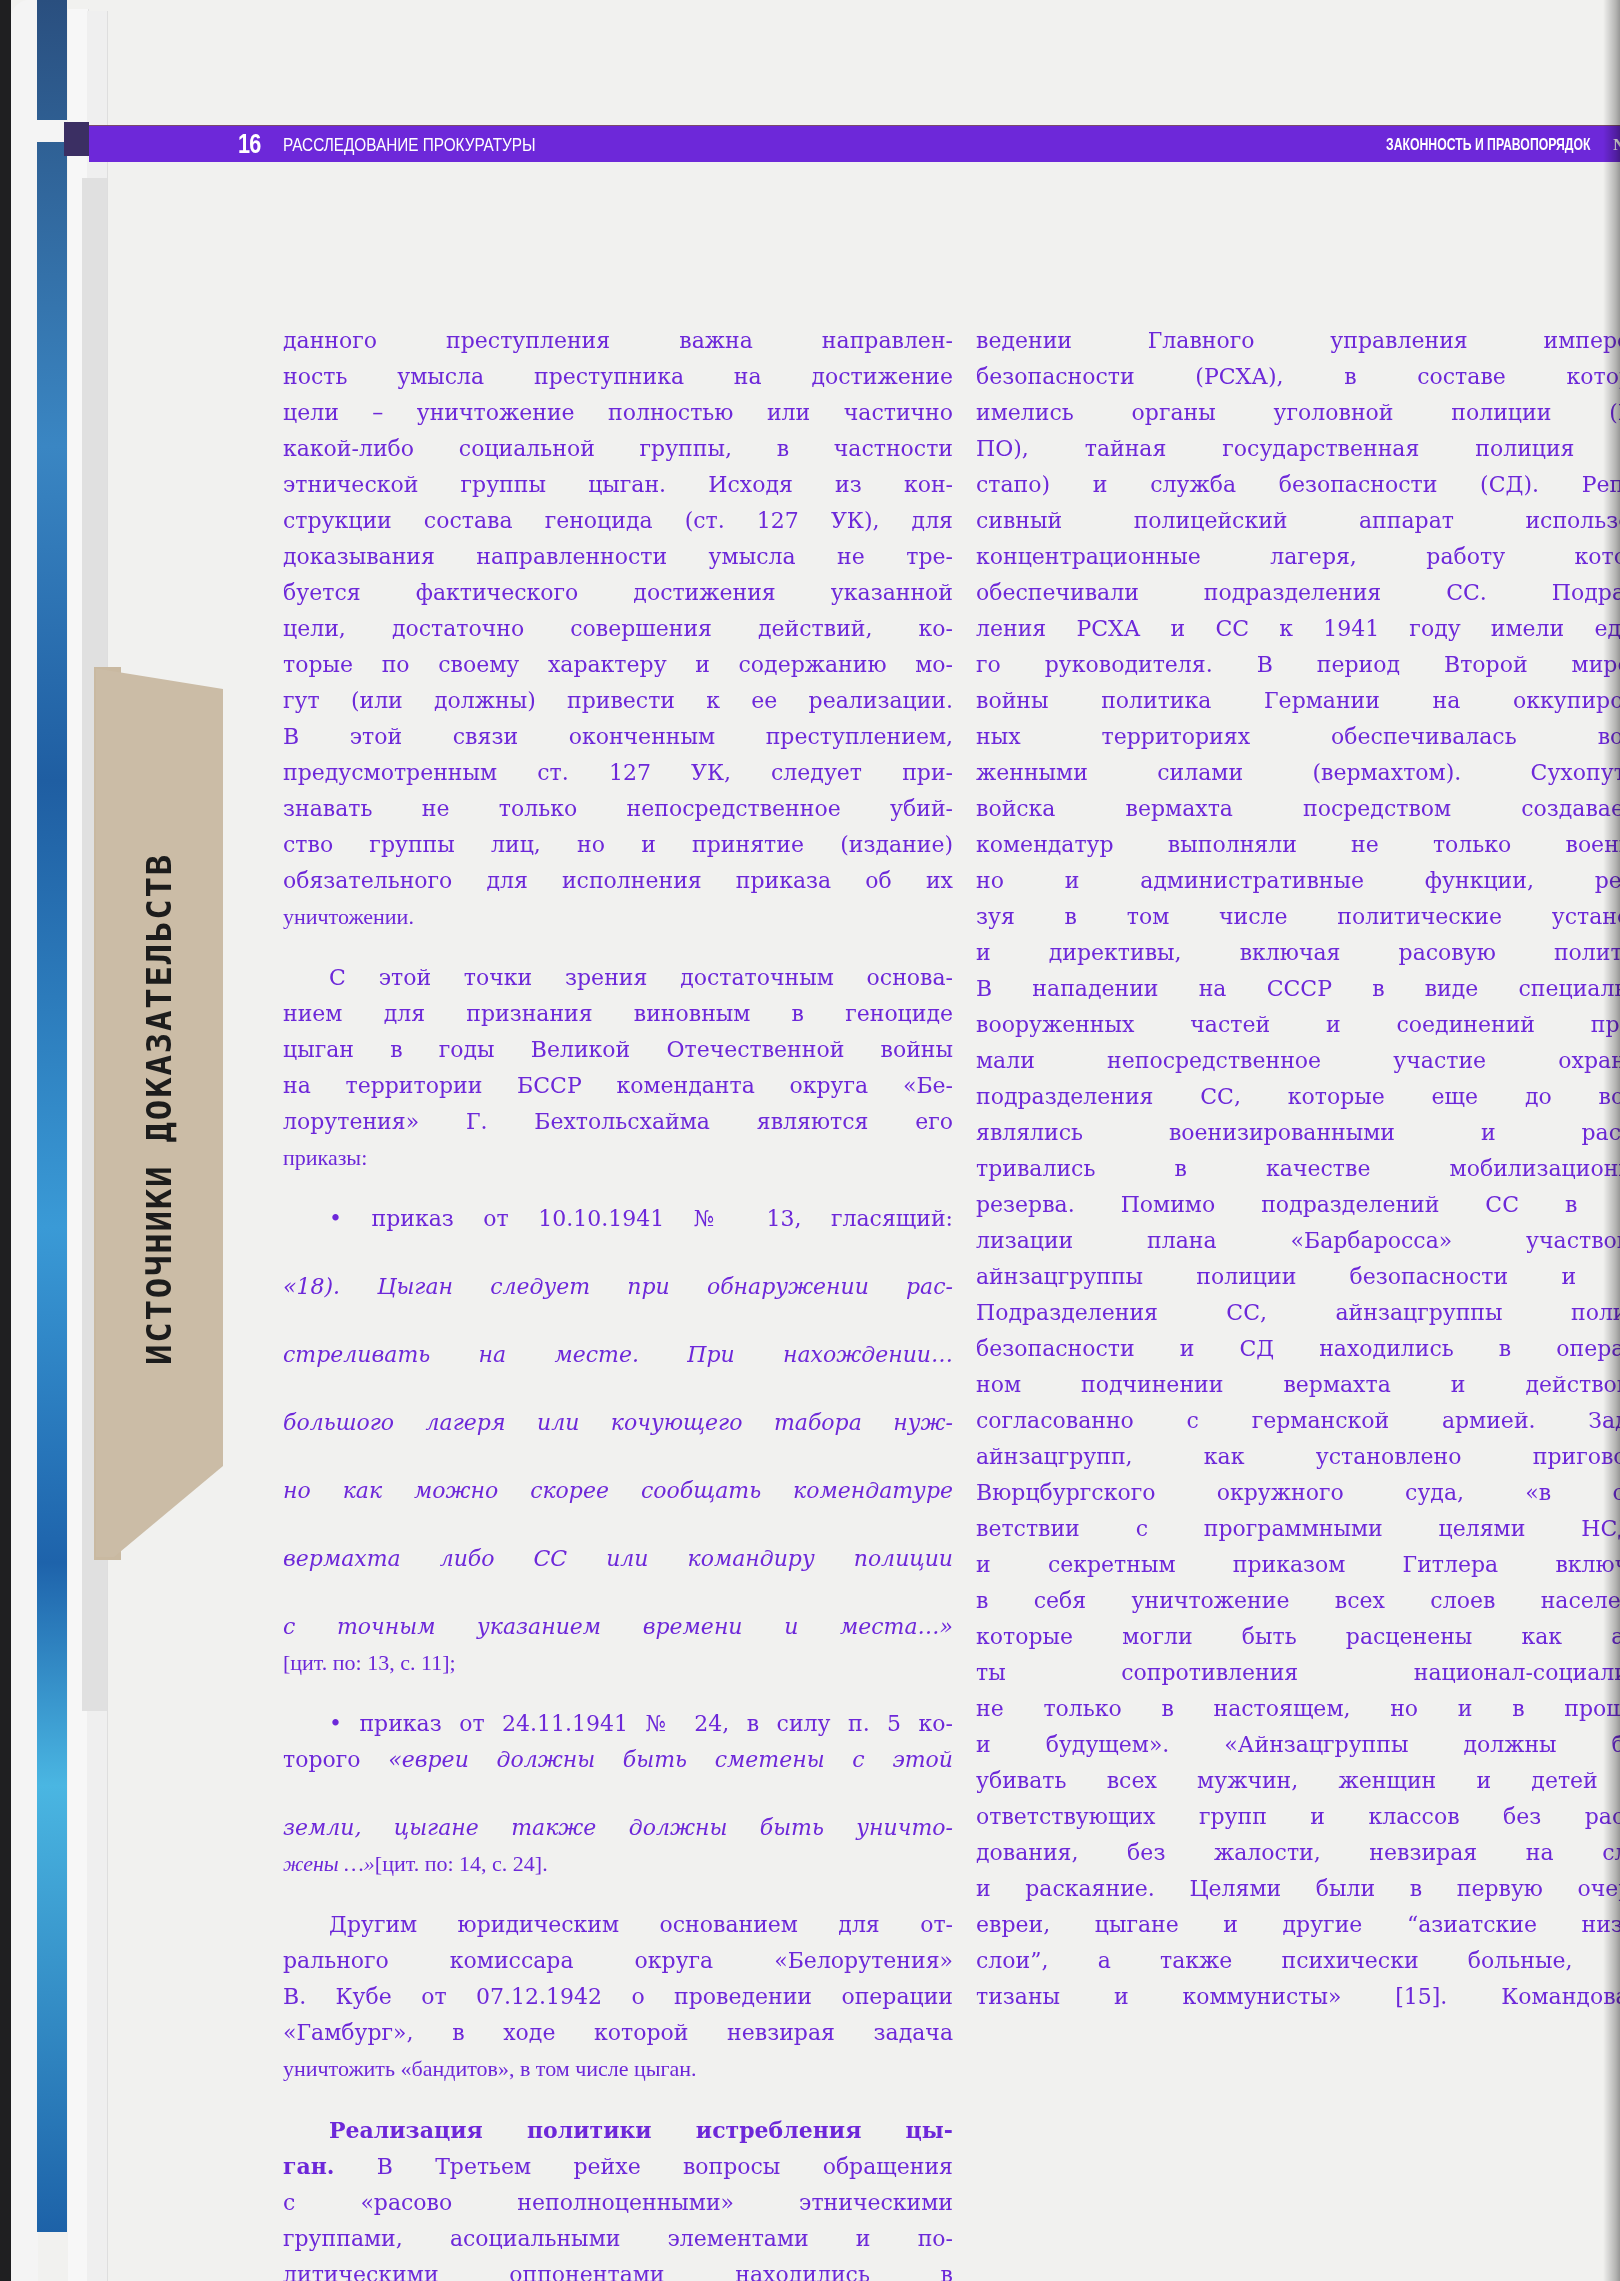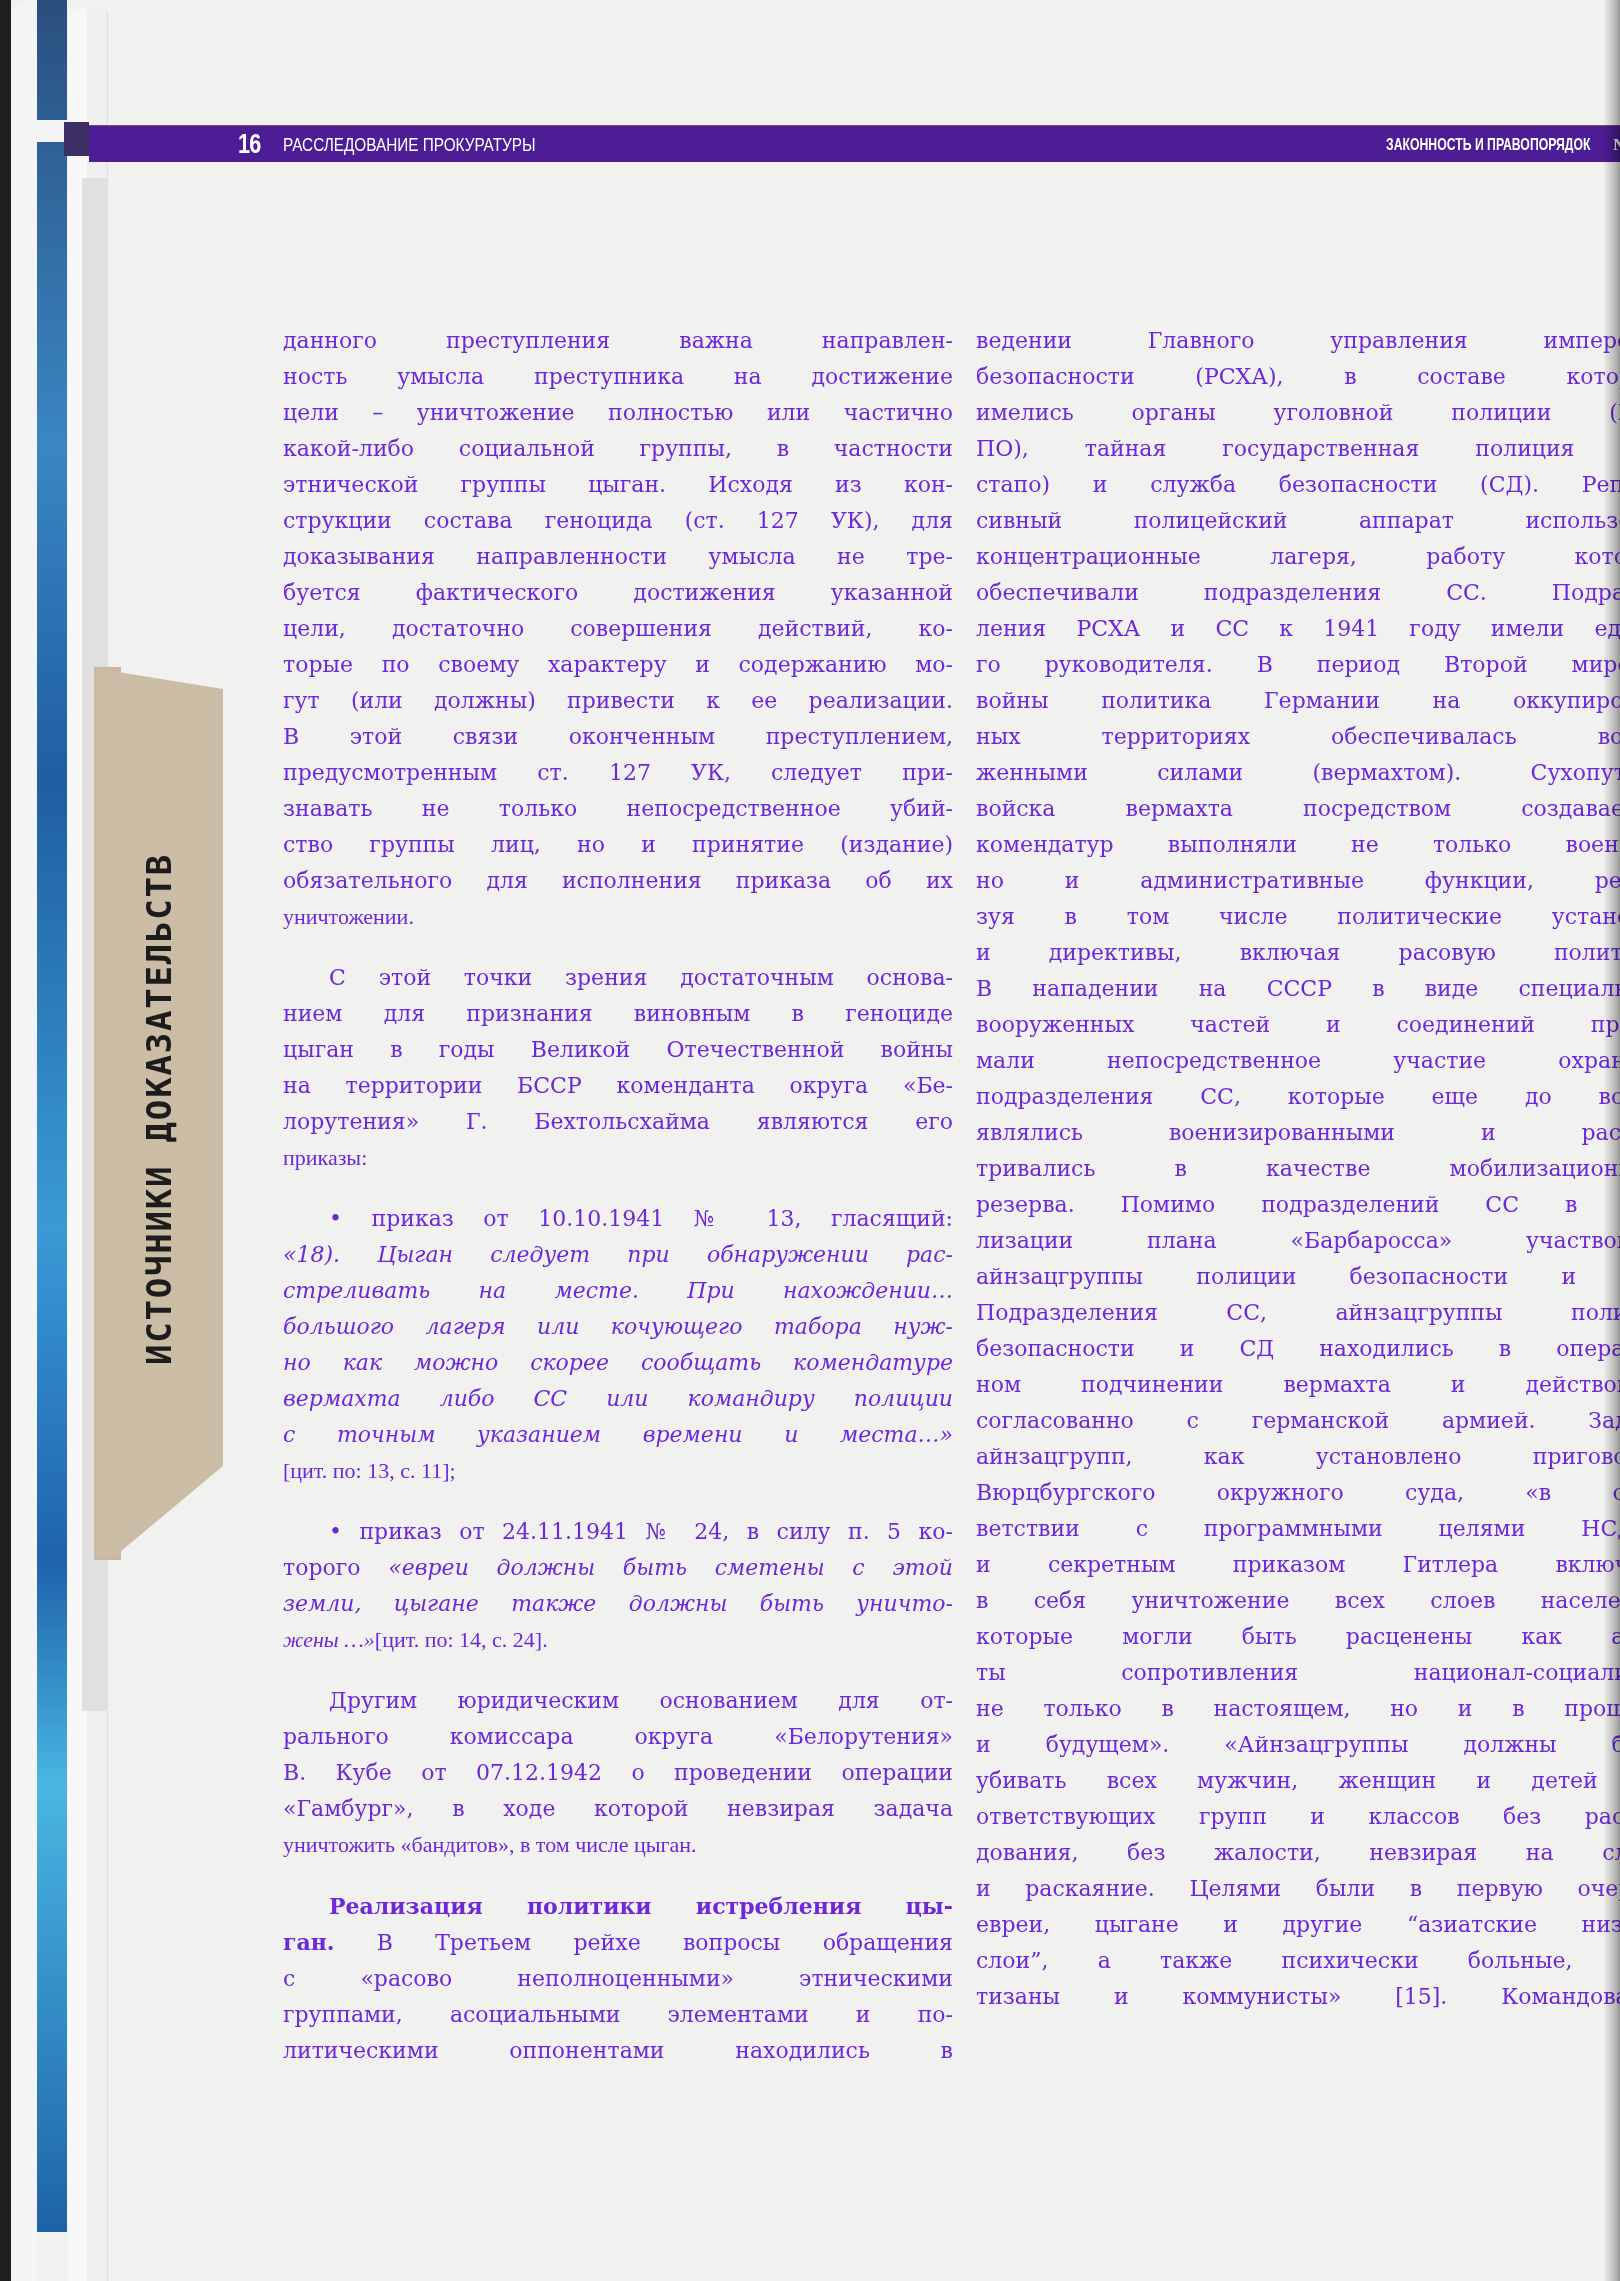--- a/index.html
+++ b/index.html
@@ -16,21 +16,21 @@
     background: linear-gradient(180deg, #2a4f7f 0%, #3a86c3 20%, #1f5ea2 35%, #3a9ad6 55%, #1e63ab 70%, #4ab6e2 80%, #1d62a8 100%);
   }
   .cover-strip-notch { position: absolute; left: 37px; top: 120px; width: 30px; height: 22px; background: #f4f4f4; }
   .page-stack-1 { position: absolute; left: 68px; top: 9px; width: 19.6px; height: 2281px; background: #f7f7f7; border-right: 0.9px solid #e2e2e2; }
   .page-stack-2 { position: absolute; left: 87px; top: 10.7px; width: 19.6px; height: 2281px; background: #efefef; border-right: 0.9px solid #dedede; }
   .grey-band { position: absolute; left: 82px; top: 178px; width: 25px; height: 1533px; background: #e0e0e0; }
 
   
   .header-bar {
     position: absolute; left: 89px; top: 125px; width: 1532px; height: 36px;
-    background: #4c1d95;
+    background: #6d28d9;
     border-top: 1.8px solid #7b4b68;
     display: flex; align-items: center;
   }
   .header-bar .tab-stub { position: absolute; left: -25px; top: -3.6px; width: 25px; height: 34px; background: #3b2f63; }
   .page-num {
     position: absolute; left: 149px; top: 0; height: 36px; line-height: 36px;
     color: #ffffff; font-family: "Liberation Sans", sans-serif; font-weight: bold; font-size: 27px;
     transform: scaleX(0.8); transform-origin: left center; letter-spacing: -0.9px;
   }
   .section-title {
@@ -75,21 +75,21 @@
     font-size: 22px; line-height: 36px; color: #6d28d9;
     text-align: justify;
   }
   .col-left { left: 283px; width: 670px; }
   .col-right { left: 976px; width: 695px; }
   .col p { margin: 0; }
   .col .line { display: block; white-space: nowrap; text-align-last: justify; text-align: justify; }
   .col .line.last { text-align-last: left; font-family: Liberation Serif, serif; }
   .indent { padding-left: 46px; }
   .gap { height: 25px; }
-  .it { font-style: italic; }
+  .it { font-style: italic; margin-top: 32px; }
   .bold { font-weight: bold; }
 </style>
 </head>
 <body>
 
 <div class="edge-dark"></div>
 <div class="edge-white"></div>
 <div class="cover-strip"></div>
 <div class="cover-strip-notch"></div>
 <div class="page-stack-1"></div>

